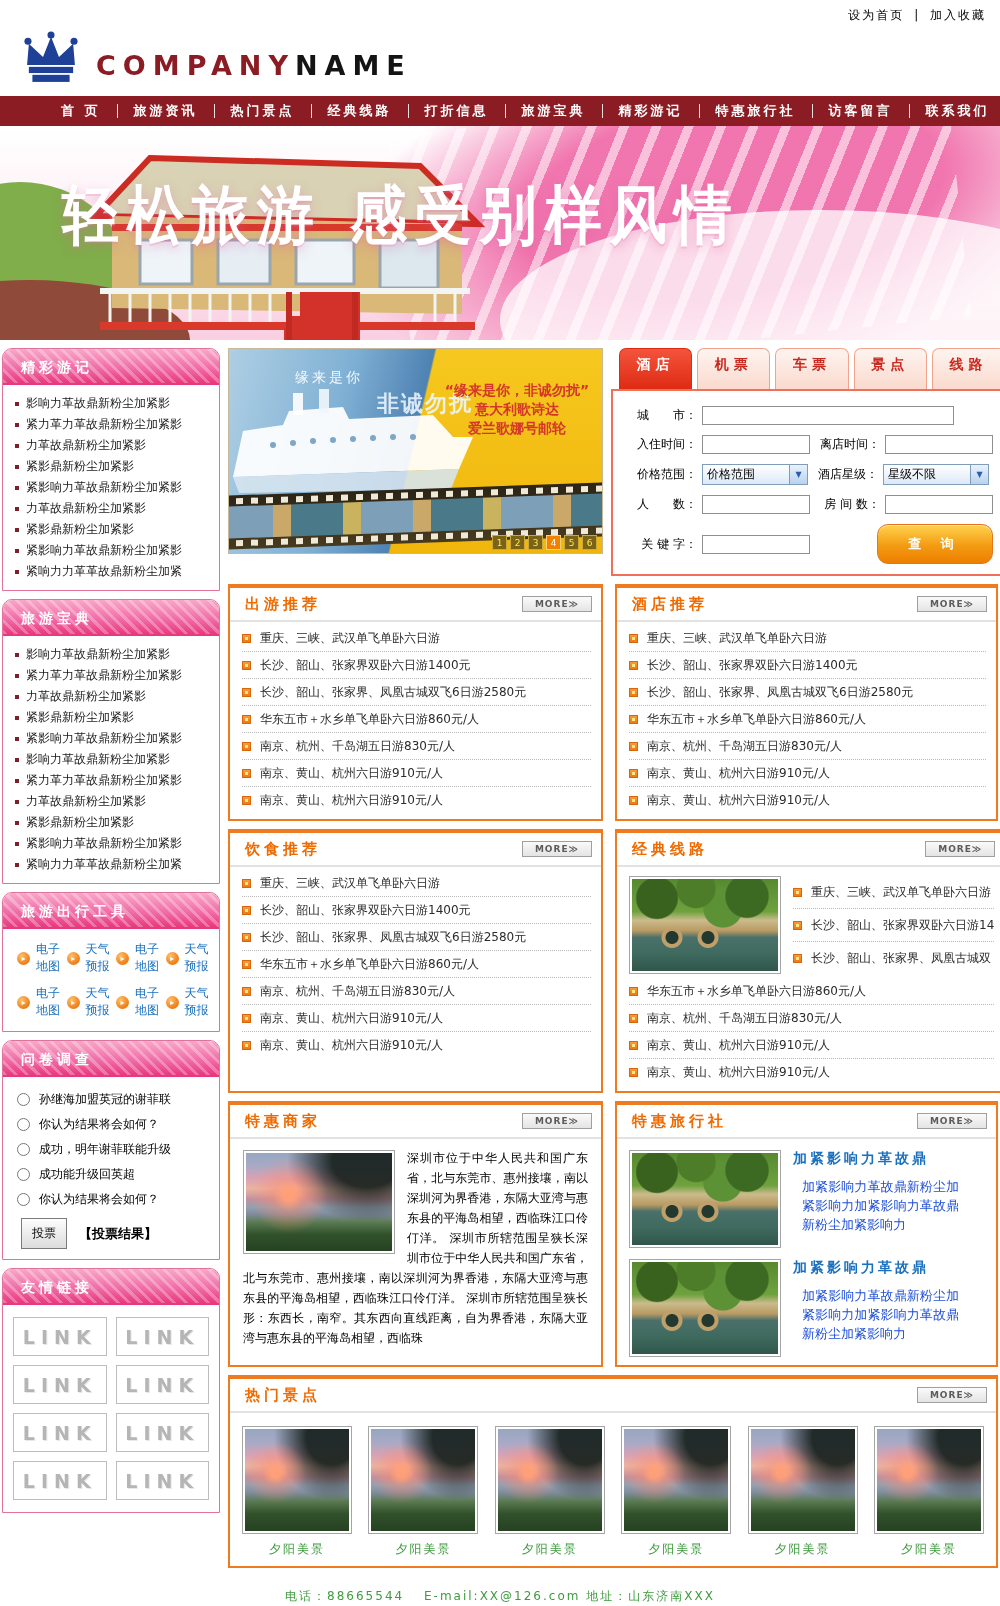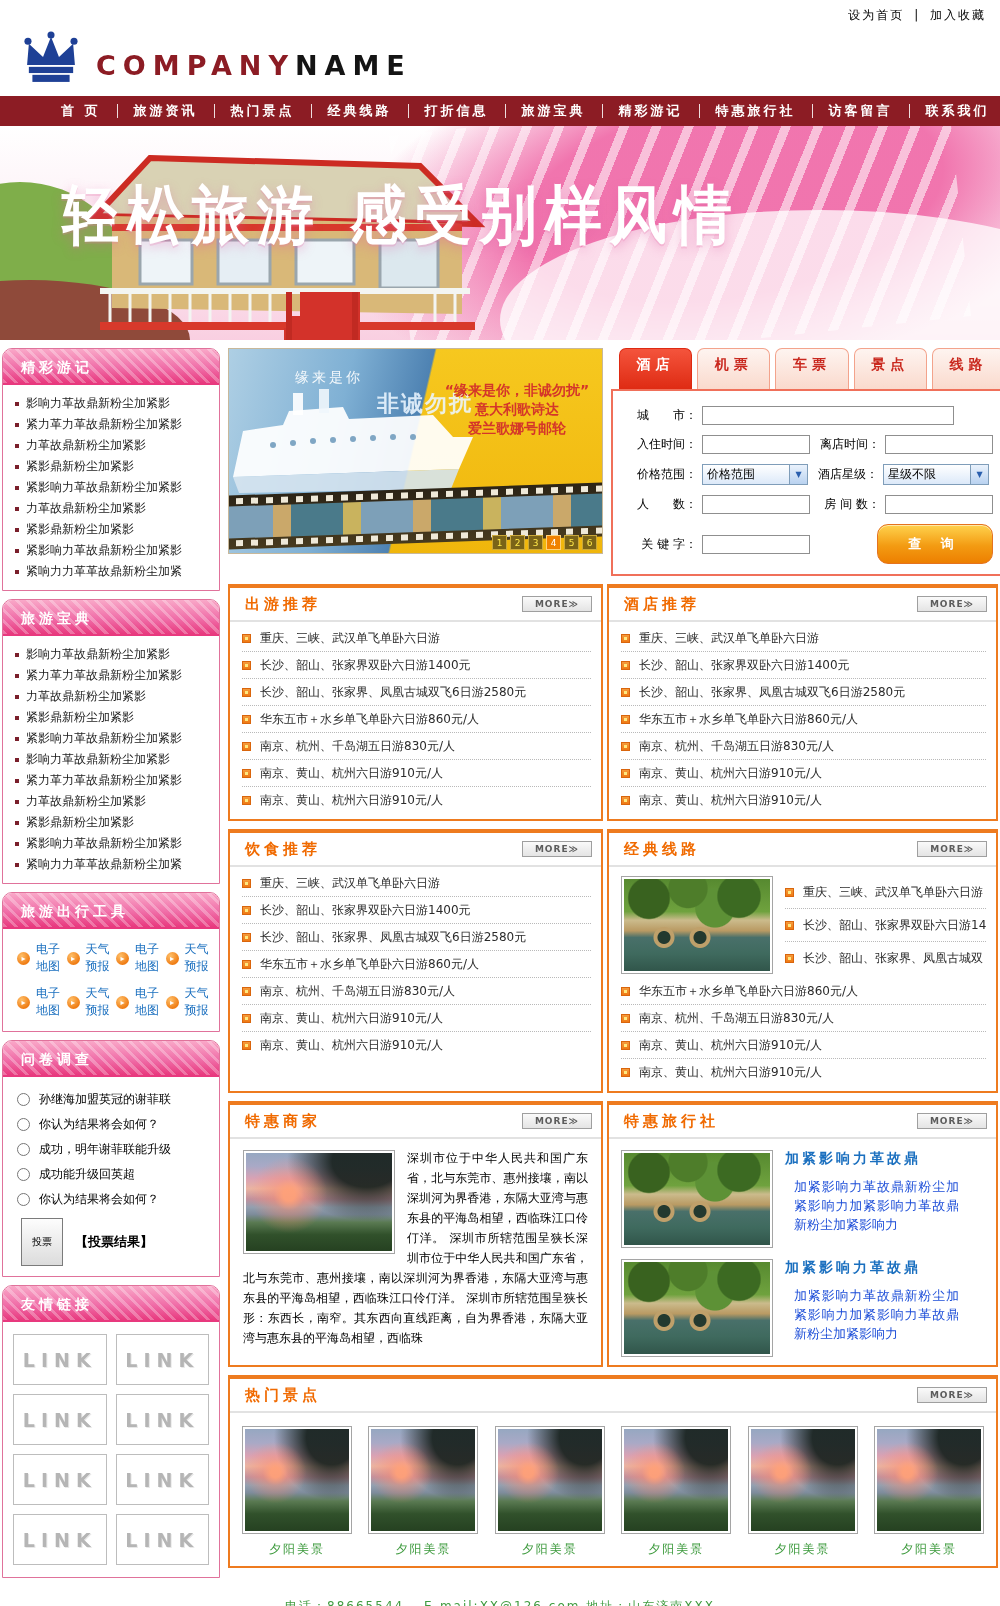--- a/index.html
+++ b/index.html
@@ -48,25 +48,25 @@
 
   .tools-grid{display:grid;grid-template-columns:1fr 1fr 1fr 1fr;padding:12px 4px 12px 14px;row-gap:10px}
   .tool{display:flex;align-items:center;gap:6px;font-size:12px;color:#1A6FBF;cursor:pointer}
   .oicon{width:13px;height:13px;border-radius:50%;flex:none;background:radial-gradient(circle at 35% 30%,#ffc06a,#ef7c13 70%);color:#fff;font-size:8px;line-height:13px;text-align:center}
   .oicon::before{content:"\25B8"}
 
   .poll-list{padding:10px 6px 4px 14px}
   .poll-row{display:flex;align-items:center;gap:9px;font-size:12px;color:#000;height:25px;cursor:pointer}
   .poll-row input{margin:0;width:13px;height:13px}
   .poll-actions{display:flex;align-items:center;gap:12px;padding:2px 8px 10px 18px}
-  .vote-btn{font-size:10px;padding:16px 10px;background:linear-gradient(#fdfdfd,#dcdcdc);border:1px solid #7b7b7b;cursor:pointer}
+  .vote-btn{font-size:12px;padding:6px 10px;background:linear-gradient(#fdfdfd,#dcdcdc);border:1px solid #7b7b7b;cursor:pointer}
   .results{font-size:13px;color:#000;font-weight:bold;cursor:pointer}
 
   .links-grid{display:grid;grid-template-columns:1fr 1fr;gap:9px;padding:12px 10px}
-  .linkbox{height:51px;border:1px solid #bdbdbd;display:flex;align-items:center;justify-content:center;color:#b5b5b5;font-weight:bold;font-size:19px;letter-spacing:6px;cursor:pointer;background:#fff;text-shadow:1px 1px 0 #e8e8e8}
+  .linkbox{height:39px;border:1px solid #bdbdbd;display:flex;align-items:center;justify-content:center;color:#b5b5b5;font-weight:bold;font-size:19px;letter-spacing:6px;cursor:pointer;background:#fff;text-shadow:1px 1px 0 #e8e8e8}
 
   
   .row-top{display:grid;grid-template-columns:375px 1fr;gap:8px}
   .slideshow{height:206px;position:relative;overflow:hidden;border:1px solid #c8b89a;cursor:pointer;
     background:linear-gradient(103deg,#aecfe4 0%,#7fb0d4 30%,#4e82b2 49%,rgba(0,0,0,0) 49.5%),linear-gradient(180deg,#f6c81f 0%,#f0b60c 100%)}
   .ship{position:absolute;left:-6px;top:36px}
   .sl-ov1{position:absolute;left:66px;top:20px;color:rgba(255,255,255,.92);font-size:14px;letter-spacing:3px}
   .sl-ov2{position:absolute;left:148px;top:40px;color:rgba(236,246,255,.88);font-size:22px;font-weight:bold;letter-spacing:2px}
   .sl-cap{position:absolute;right:6px;top:32px;width:158px;text-align:center;color:#D4362A;font-weight:bold;font-size:14px;line-height:19px}
   .strip{position:absolute;left:-8px;right:-8px;bottom:10px;height:54px;background:linear-gradient(#2c2416,#473a1e);transform:skewY(-2deg)}
@@ -90,21 +90,21 @@
   .ti.w-city{width:252px}
   .ti.w-half{width:108px}
   .sel{display:flex;align-items:center;width:106px;height:21px;border:1px solid #7F9DB9;background:linear-gradient(#ffffff,#dce9f9);font-size:12px;cursor:pointer}
   .sel .val{flex:1;padding-left:4px;white-space:nowrap;overflow:hidden}
   .chev{width:18px;height:19px;flex:none;border-left:1px solid #7F9DB9;background:linear-gradient(#eaf2fc,#b9d2f0);color:#2a5fae;font-size:8px;line-height:19px;text-align:center}
   .chev::before{content:"\25BC"}
   .btn-query{margin-left:auto;width:116px;height:40px;border:1px solid #E5731F;border-radius:11px;cursor:pointer;
     background:linear-gradient(#FFD24D,#F39B12 55%,#ED7F00);color:#fff;font-size:13px;font-weight:bold;letter-spacing:8px;box-shadow:inset 0 1px 0 #ffe9a8}
 
   
-  .grid2{display:grid;grid-template-columns:375px 1fr;gap:4px}
+  .grid2{display:grid;grid-template-columns:375px 1fr;gap:12px}
   .panel{border:2px solid #EE7B1F;border-top-width:4px;background:#fff}
   .panel-head{display:flex;justify-content:space-between;align-items:center;height:34px;padding:0 9px 0 15px;border-bottom:2px solid #e2e2e2}
   .panel-title{color:#F06A00;font-size:15px;font-weight:bold;letter-spacing:4px;white-space:nowrap}
   .more{font-size:9px;font-weight:bold;color:#5c5c5c;background:linear-gradient(#fafafa,#e4e4e4);border:1px solid #9f9f9f;padding:2px 12px;letter-spacing:1px;cursor:pointer;white-space:nowrap}
   .plist{list-style:none;margin:0;padding:3px 10px 5px 12px}
   .plist li{display:flex;align-items:center;gap:9px;font-size:12px;color:#2b2b2b;height:27px;border-bottom:1px dotted #b9b9b9;cursor:pointer;white-space:nowrap;overflow:hidden}
   .plist li:last-child{border-bottom:none}
   .obullet{width:9px;height:9px;background:linear-gradient(#f59b3c,#ef7913);position:relative;flex:none;border:1px solid #d9650c}
   .obullet::after{content:"";position:absolute;left:2px;top:2px;width:3px;height:3px;background:#FFE97F}
 

